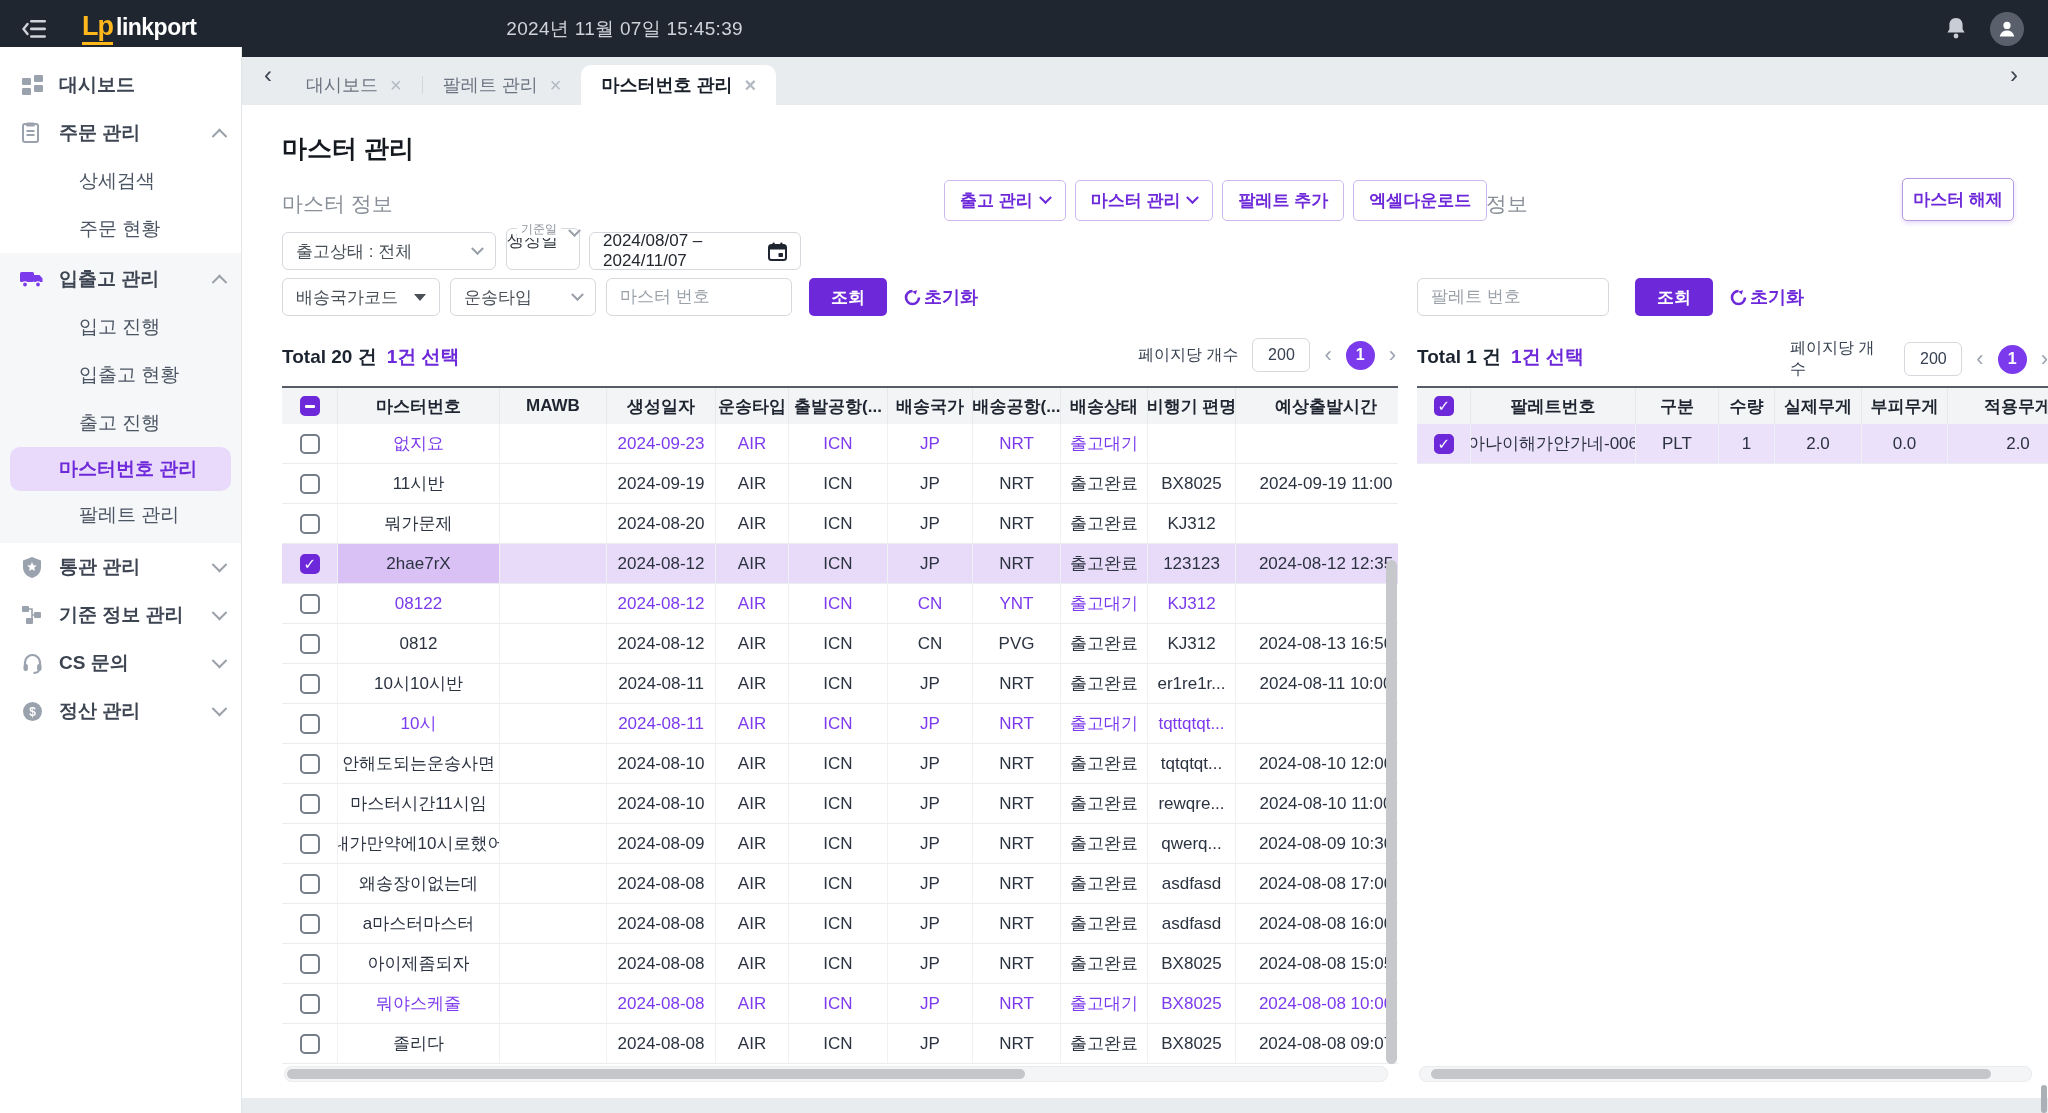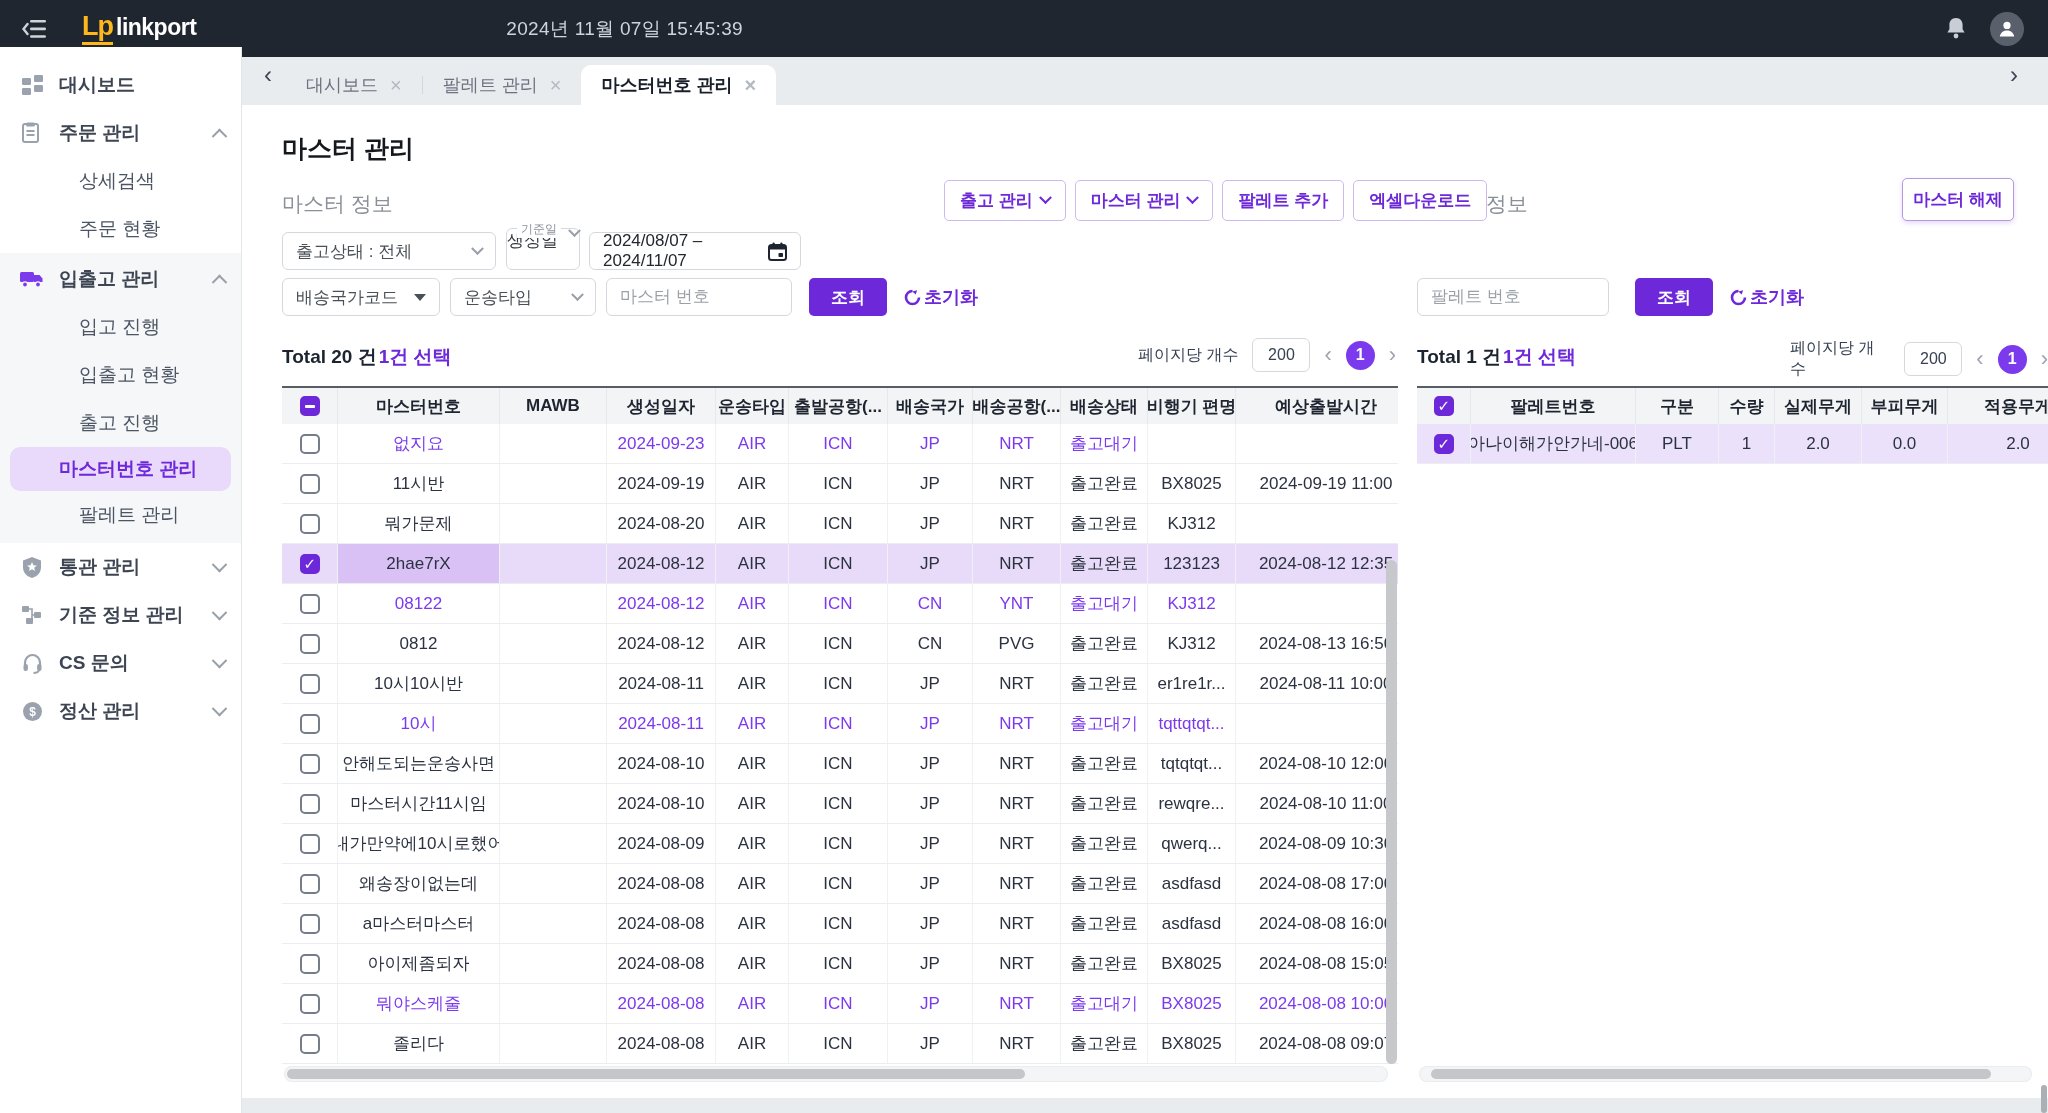--- a/index.html
+++ b/index.html
@@ -61,21 +61,21 @@
   .frow2{position:absolute;left:282px;top:278px;display:flex}
   .frow-r{position:absolute;left:1417px;top:278px;display:flex}
   .fieldset{position:relative;border:1px solid #d5d8dc;border-radius:6px;height:42px;margin-top:-4px;display:flex;align-items:flex-start;padding:0 0;background:#fff;cursor:pointer}
   .fieldset .legend{position:absolute;top:-8px;left:10px;background:#fff;font-size:12px;color:#8a9099;padding:0 4px}
   .fieldset .lbl{font-size:17px;color:#343a40}
   .fieldset .chev{margin-left:12px;width:9px;height:9px}
   .pbtn{height:38px;background:#6d28d9;color:#fff;border:none;border-radius:5px;font-weight:700;font-size:17px;padding:0 22px;cursor:pointer;font-family:inherit}
   .reset{display:flex;align-items:center;gap:2px;color:#6d28d9;font-weight:700;font-size:18px;cursor:pointer}
 
   
-  .summary{position:absolute;top:344px;display:flex;align-items:center;font-size:19px;font-weight:700;color:#1c2430;gap:2px}
+  .summary{position:absolute;top:344px;display:flex;align-items:center;font-size:19px;font-weight:700;color:#1c2430;gap:10px}
   .summary .sel{color:#6d28d9}
   .pager{position:absolute;top:338px;display:flex;align-items:center;gap:14px}
   .pp-label{font-size:16px;color:#374151}
   .pp-box{width:58px;height:34px;border:1px solid #d5d8dc;border-radius:6px;display:flex;align-items:center;justify-content:center;font-size:16px;color:#374151;cursor:text}
   .pg-chev{font-size:22px;color:#9ca3af;cursor:pointer;line-height:1}
   .pg-num{width:29px;height:29px;border-radius:50%;background:#7c3aed;color:#fff;font-weight:700;font-size:16px;display:flex;align-items:center;justify-content:center;cursor:pointer}
 
   
   .tablewrap{position:absolute;top:386px;overflow:hidden}
   .tw-left{left:282px;width:1116px;height:678px}

